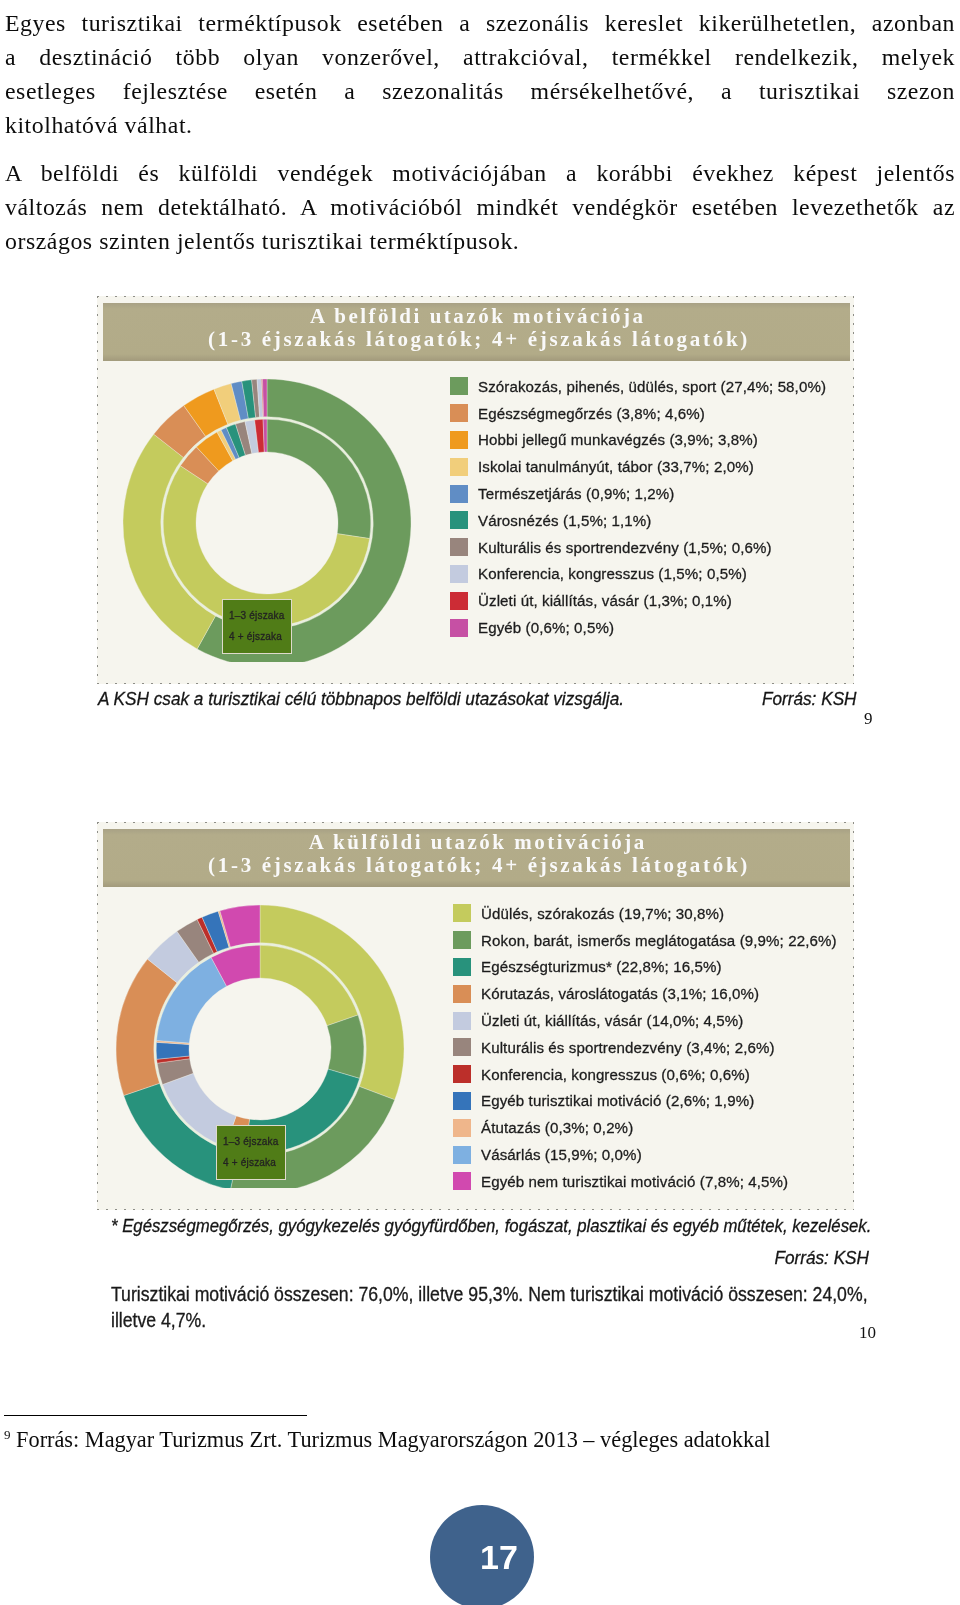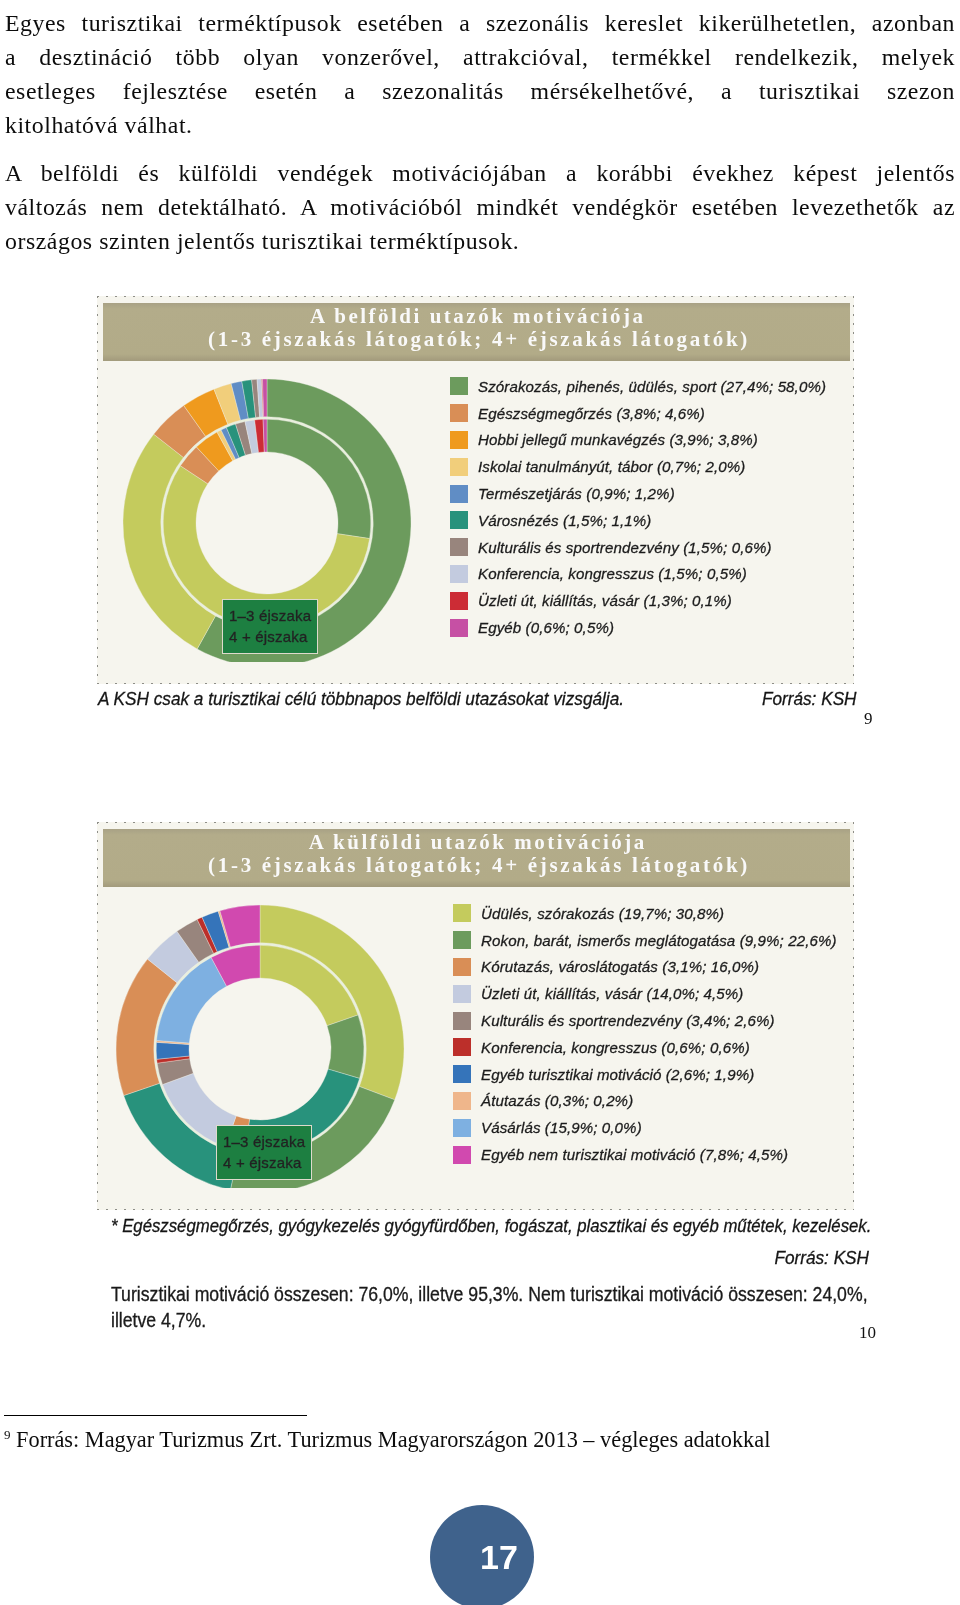--- a/index.html
+++ b/index.html
@@ -32,26 +32,26 @@
       font-family:"Liberation Serif",serif;color:#ffffff;font-weight:bold;}
   .chart-title .tl1{display:block;font-size:21px;letter-spacing:2.5px;line-height:22px;padding-left:2.5px;text-align:center;}
   .chart-title .tl2{display:block;font-size:21px;letter-spacing:2.7px;line-height:25px;padding-left:5px;}
 
   .chart-body{position:absolute;left:0;top:66px;right:0;}
   .donut-wrap{position:absolute;left:4px;top:0px;width:320px;height:300px;}
   #chart2 .donut-wrap{left:-3px;}
   #chart2 .center-box{left:122px;top:237px;}
   #chart2 .legend{left:356px;top:12px;}
   .donut{position:absolute;left:0;top:0;width:320px;height:300px;}
-  .center-box{position:absolute;left:121px;top:237px;background:#15803d;border:1px solid #e3dfd0;
-      padding:5px 6px 6px;font-family:"Liberation Sans",sans-serif;font-size:15px;
+  .center-box{position:absolute;left:121px;top:237px;background:#4d7c0f;border:1px solid #e3dfd0;
+      padding:5px 6px 6px;font-family:"Liberation Sans",sans-serif;font-size:10px;
       color:#1d1d1d;line-height:21px;white-space:nowrap;letter-spacing:0.2px;
       -webkit-text-stroke:0.32px #1d1d1d;}
 
-  .legend{list-style:none;margin:0;padding:0;position:absolute;left:353px;top:11px;font-style:italic;}
+  .legend{list-style:none;margin:0;padding:0;position:absolute;left:353px;top:11px;}
   .legend li{display:flex;align-items:center;height:26.8px;
       font-family:"Liberation Sans",sans-serif;font-size:15.1px;color:#171717;
       -webkit-text-stroke:0.28px #171717;letter-spacing:0.1px;}
   .legend .sw{width:18px;height:18px;margin-right:10px;flex:0 0 18px;}
 
   .chart-foot{position:absolute;left:98px;width:759px;
      display:flex;justify-content:space-between;align-items:flex-end;
      font-family:"Liberation Sans",sans-serif;font-style:italic;font-size:19px;color:#151515;
      -webkit-text-stroke:0.3px #151515;}
   .chart-foot span{display:inline-block;transform:scaleX(0.905);transform-origin:left center;}
@@ -142,21 +142,21 @@
           <li>
             <span class="sw" style="background: rgb(224, 142, 82);"></span>
             <span>Egészségmegőrzés (3,8%; 4,6%)</span>
           </li>
           <li>
             <span class="sw" style="background: rgb(247, 155, 20);"></span>
             <span>Hobbi jellegű munkavégzés (3,9%; 3,8%)</span>
           </li>
           <li>
             <span class="sw" style="background: rgb(248, 210, 120);"></span>
-            <span>Iskolai tanulmányút, tábor (0,7%; 2,0%)</span>
+            <span>Iskolai tanulmányút, tábor (33,7%; 2,0%)</span>
           </li>
           <li>
             <span class="sw" style="background: rgb(93, 142, 203);"></span>
             <span>Természetjárás (0,9%; 1,2%)</span>
           </li>
           <li>
             <span class="sw" style="background: rgb(33, 148, 124);"></span>
             <span>Városnézés (1,5%; 1,1%)</span>
           </li>
           <li>
@@ -223,20 +223,24 @@
       <ul class="legend">
           <li>
             <span class="sw" style="background: rgb(200, 207, 88);"></span>
             <span>Üdülés, szórakozás (19,7%; 30,8%)</span>
           </li>
           <li>
             <span class="sw" style="background: rgb(106, 157, 90);"></span>
             <span>Rokon, barát, ismerős meglátogatása (9,9%; 22,6%)</span>
           </li>
           <li>
+            <span class="sw" style="background: rgb(33, 148, 124);"></span>
+            <span>Egészségturizmus* (22,8%; 16,5%)</span>
+          </li>
+          <li>
             <span class="sw" style="background: rgb(224, 142, 82);"></span>
             <span>Kórutazás, városlátogatás (3,1%; 16,0%)</span>
           </li>
           <li>
             <span class="sw" style="background: rgb(198, 207, 229);"></span>
             <span>Üzleti út, kiállítás, vásár (14,0%; 4,5%)</span>
           </li>
           <li>
             <span class="sw" style="background: rgb(154, 133, 124);"></span>
             <span>Kulturális és sportrendezvény (3,4%; 2,6%)</span>

